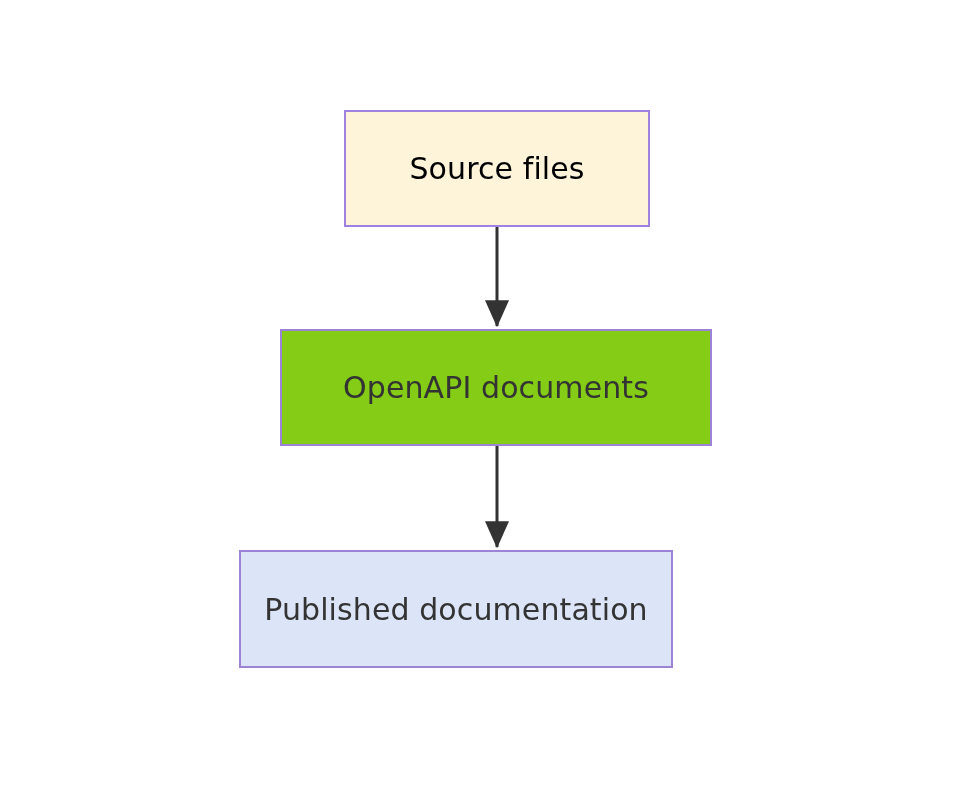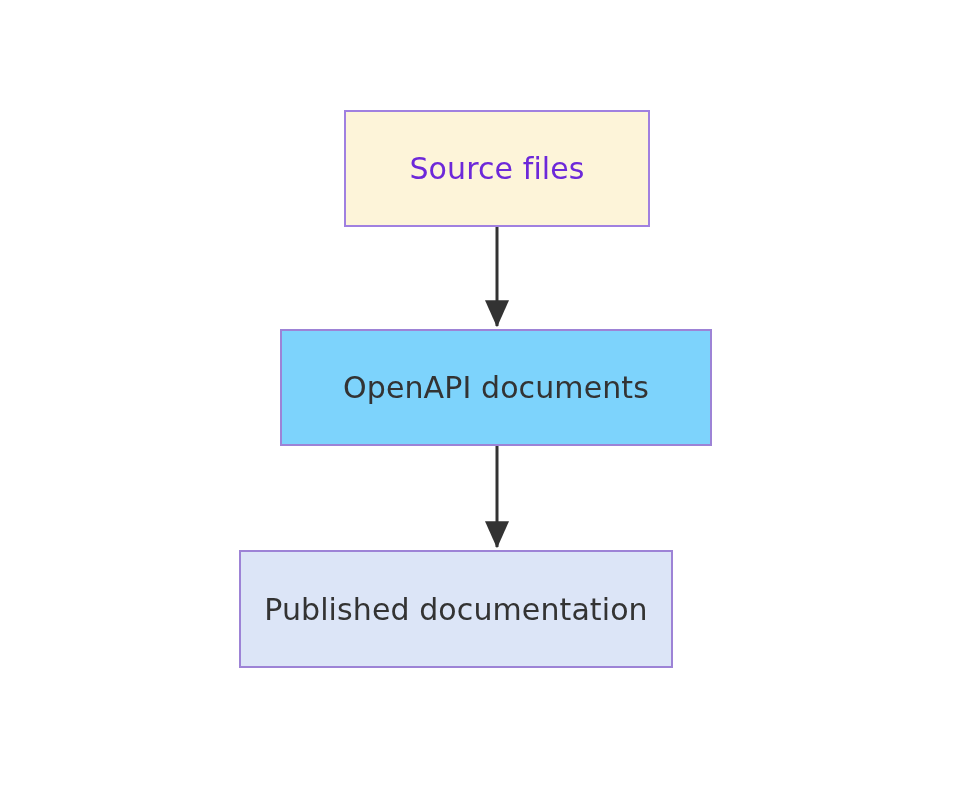--- a/index.html
+++ b/index.html
@@ -89,24 +89,24 @@
         <path d="M0,0 L9,4 L0,8 z" fill="#333333"></path>
       </marker>
     </defs>
 
     <line x1="497" y1="227" x2="497" y2="326" stroke="#333333" stroke-width="3" marker-end="url(#arrowhead-solid)"></line>
 
     <line x1="497" y1="446" x2="497" y2="547" stroke="#333333" stroke-width="3" marker-end="url(#arrowhead-solid)"></line>
   </svg>
 
   <div class="flow-node" id="node-source-files" style="background-color: rgb(253, 244, 217); border-color: rgb(160, 128, 224);">
-    <span class="flow-node-label" style="color: #6d28d9; text-align: center;">Source files</span>
+    <span class="flow-node-label" style="color: #000000; text-align: center;">Source files</span>
   </div>
 
-  <div class="flow-node" id="node-openapi-documents" style="background-color: #7dd3fc; border-color: rgb(157, 131, 214);">
+  <div class="flow-node" id="node-openapi-documents" style="background-color: #84cc16; border-color: rgb(157, 131, 214);">
     <span class="flow-node-label" style="color: rgb(51, 51, 51);">OpenAPI documents</span>
   </div>
 
   <div class="flow-node" id="node-published-documentation" style="background-color: rgb(220, 229, 247); border-color: rgb(157, 131, 214);">
     <span class="flow-node-label" style="color: rgb(51, 51, 51);">Published documentation</span>
   </div>
 
 </div>
 
 </body></html>

